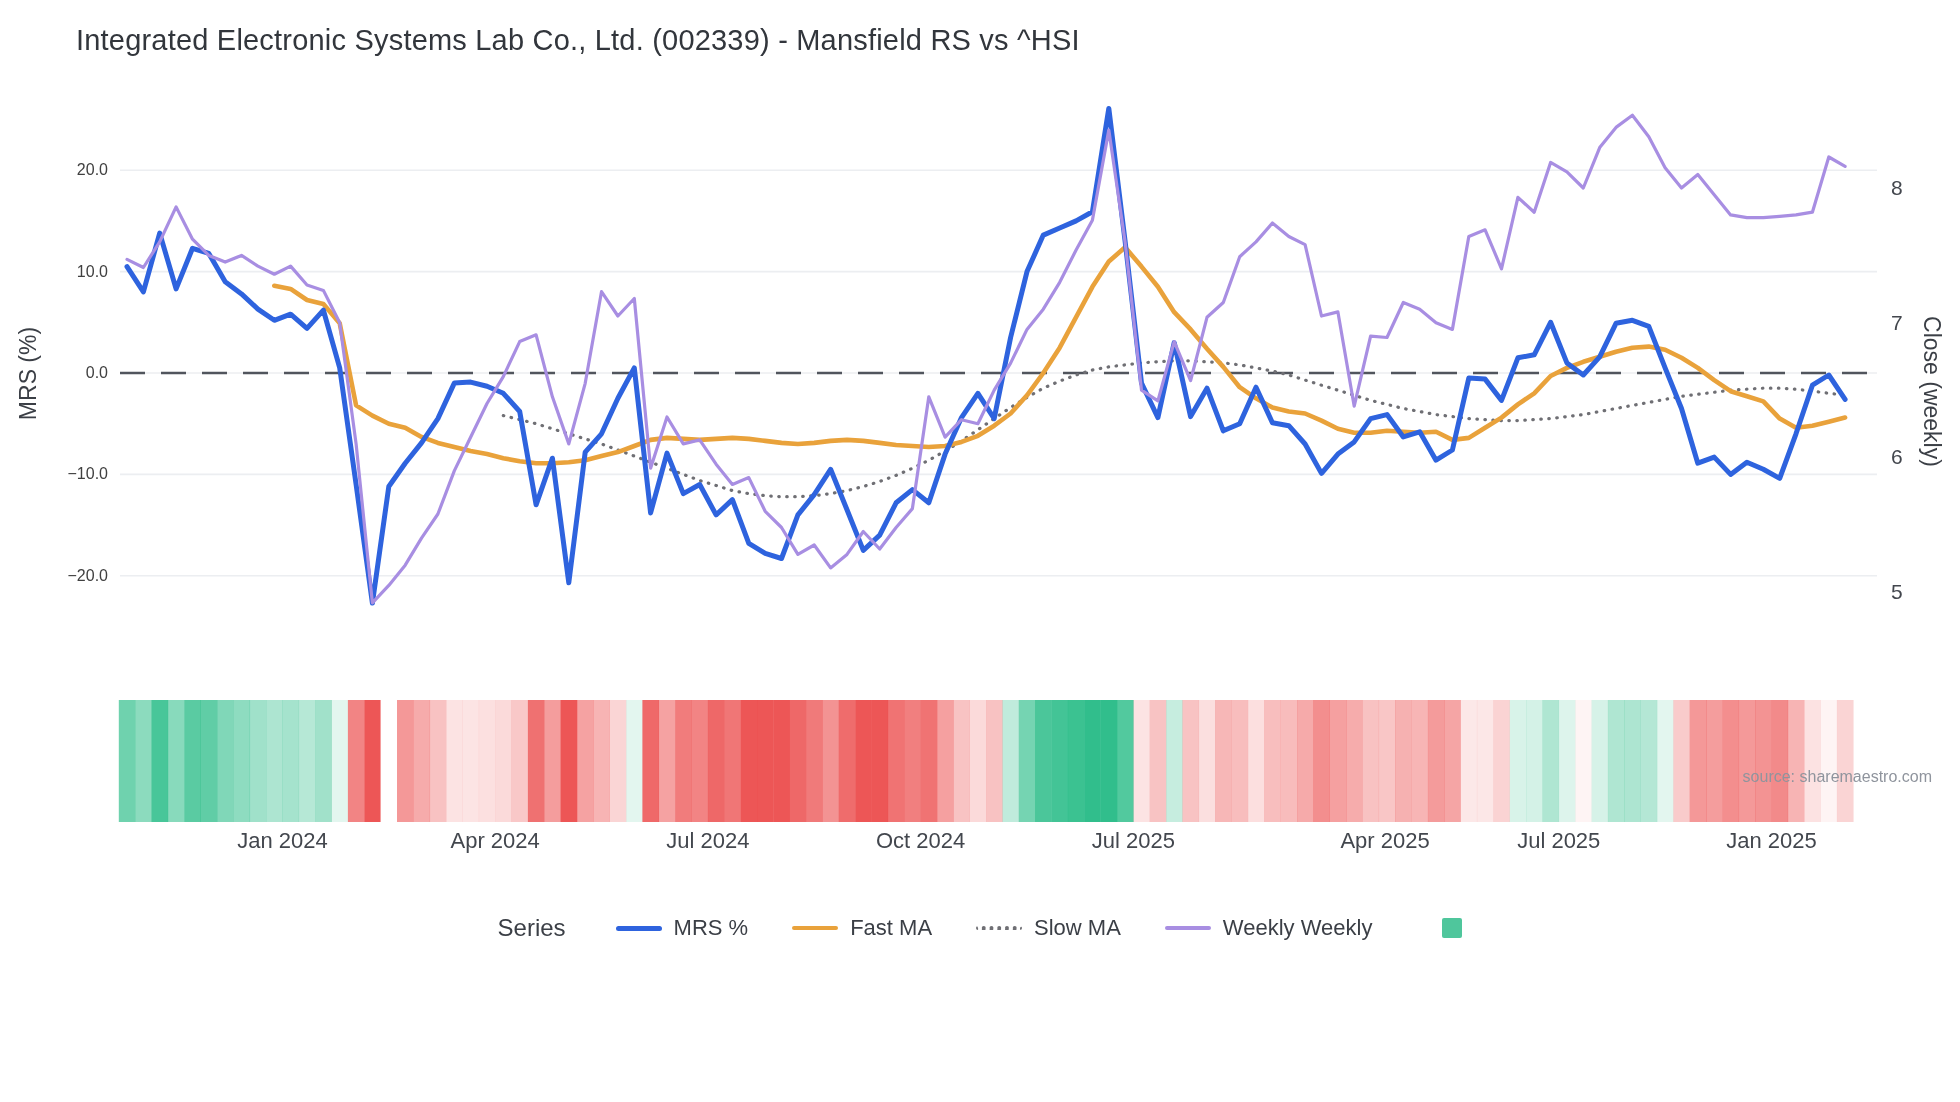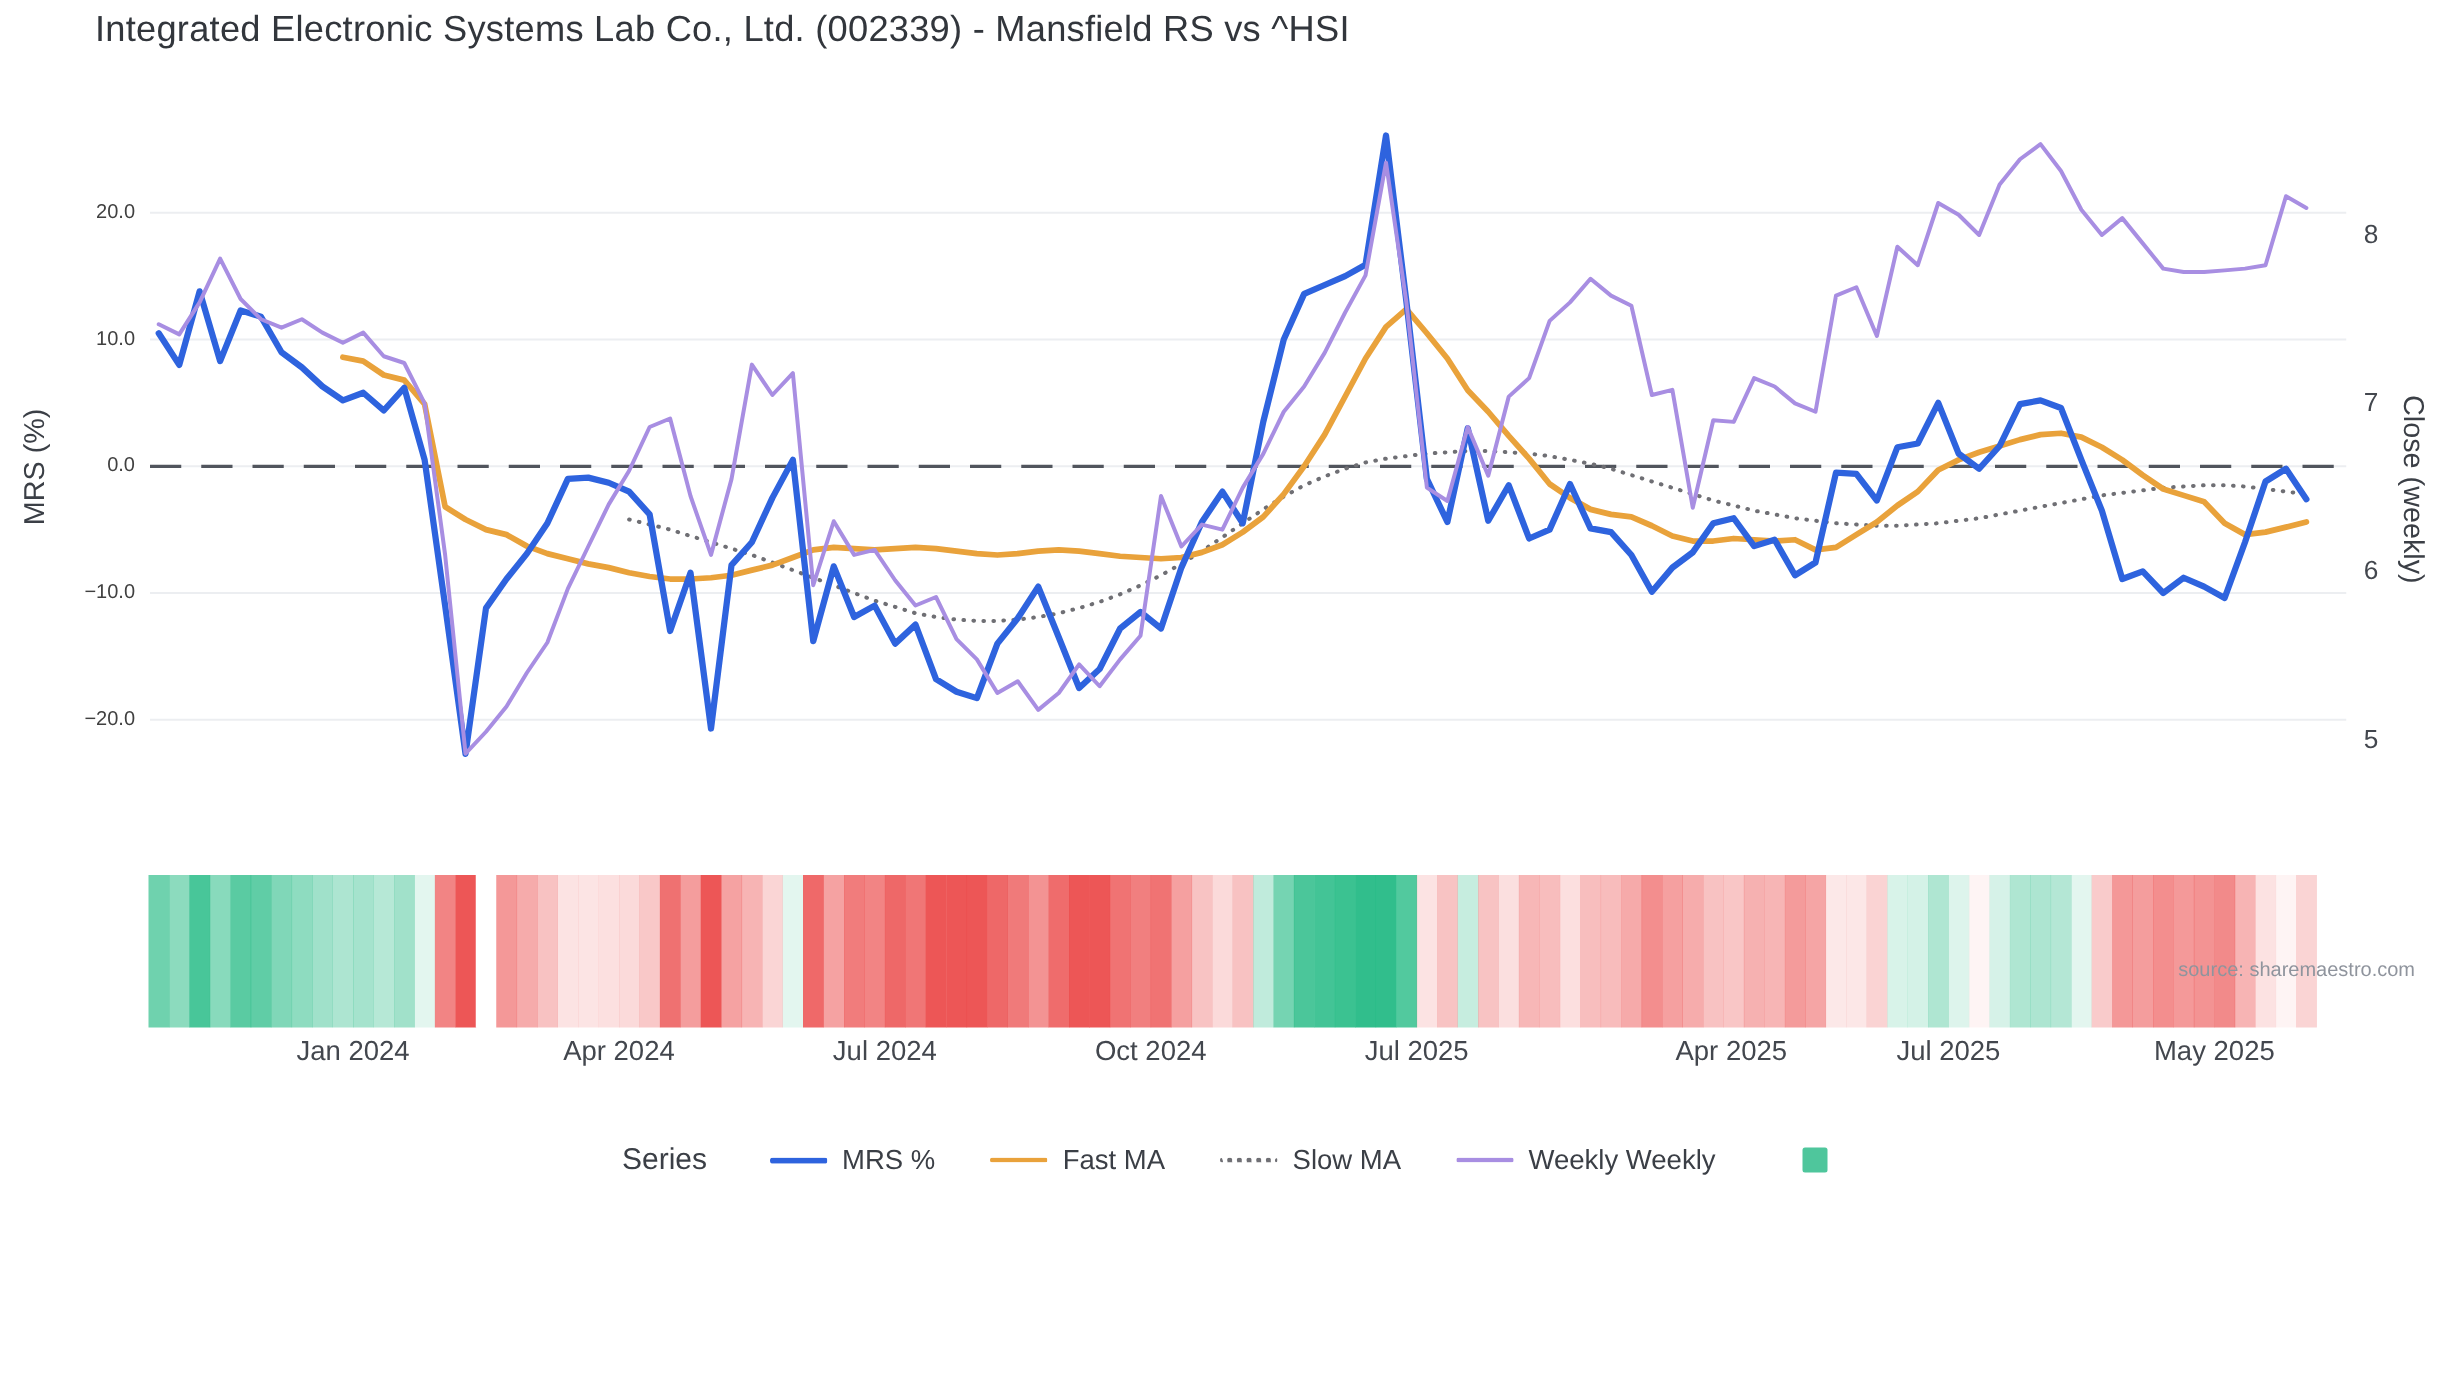--- a/index.html
+++ b/index.html
@@ -1,19 +1,19 @@
 <!DOCTYPE html>
 <html><head>
 <meta charset="utf-8">
 <style>
   html,body{margin:0;padding:0;background:#ffffff;}
   #canvas{position:relative;width:1960px;height:1102px;background:#ffffff;overflow:hidden;
           font-family:"Liberation Sans", sans-serif;color:#3b3f46;}
   #plot-svg{position:absolute;left:0;top:0;}
-  .title{position:absolute;left:76px;top:8px;font-size:29px;color:#32363c;letter-spacing:0.2px;text-align:center;}
+  .title{position:absolute;left:76px;top:24px;font-size:29px;color:#32363c;letter-spacing:0.2px;text-align:center;}
   .ytick{position:absolute;width:100px;text-align:right;font-size:16px;color:#404040;transform:translateY(-50%);}
   .rtick{position:absolute;left:1891px;font-size:21px;color:#43474e;transform:translateY(-50%);}
   .xtick{position:absolute;top:828px;font-size:22px;color:#43474e;transform:translateX(-50%);white-space:nowrap;}
   .yaxis-title{position:absolute;left:-62px;top:360px;width:180px;text-align:center;font-size:23px;color:#3b3f46;
                transform:rotate(-90deg);}
   .raxis-title{position:absolute;left:1836px;top:378px;width:190px;text-align:center;font-size:23px;color:#3b3f46;
                transform:rotate(90deg);}
   .xaxis-title{position:absolute;left:120px;top:882px;width:1757px;text-align:center;font-size:24px;color:#3b3f46;}
   .source{position:absolute;right:28px;top:768px;font-size:16px;color:#8f949d;}
   .legend{position:absolute;left:0;top:914px;width:100%;display:flex;align-items:center;justify-content:center;gap:44px;}
@@ -167,21 +167,21 @@
       <div class="rtick" style="top: 592.13px;">5</div>
     </div>
   <div id="x-ticks">
       <div class="xtick" style="left: 282.448px;">Jan 2024</div>
       <div class="xtick" style="left: 495.168px;">Apr 2024</div>
       <div class="xtick" style="left: 707.886px;">Jul 2024</div>
       <div class="xtick" style="left: 920.606px;">Oct 2024</div>
       <div class="xtick" style="left: 1133.32px;">Jul 2025</div>
       <div class="xtick" style="left: 1346.04px; margin-left: 39px;">Apr 2025</div>
       <div class="xtick" style="left: 1558.76px;">Jul 2025</div>
-      <div class="xtick" style="left: 1771.48px;">May 2025</div>
+      <div class="xtick" style="left: 1771.48px;">Jan 2025</div>
     </div>
 
   <div class="source">source: sharemaestro.com</div>
 
   <div class="legend">
     <span class="series-label">Series</span>
   <div class="legend-item">
         <div class="swatch solid-thick" style="border-color: rgb(46, 99, 222);"></div>
         <span class="lbl">MRS %</span>
       </div>

